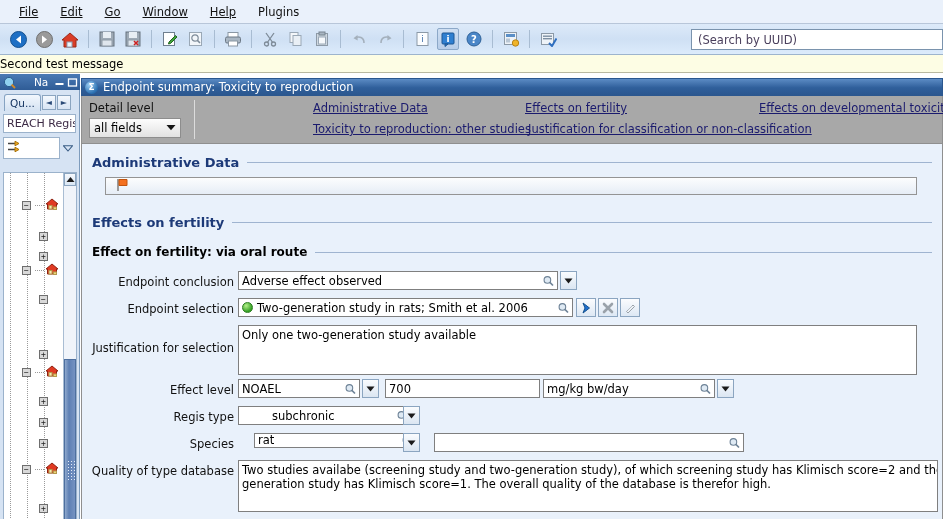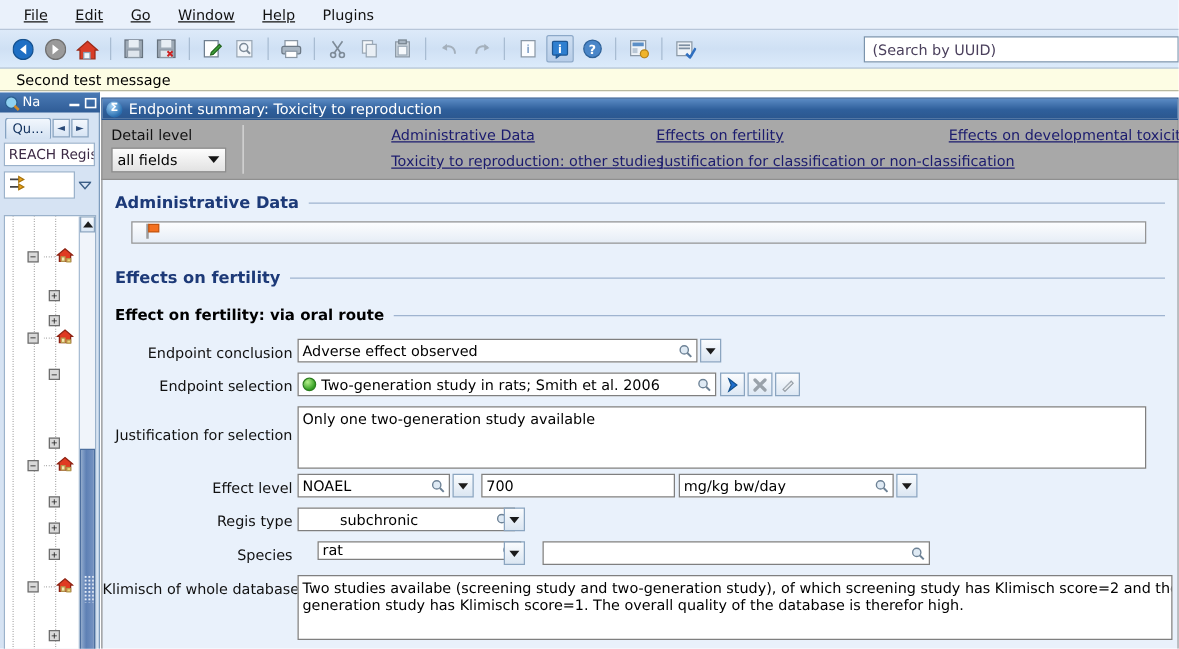--- a/index.html
+++ b/index.html
@@ -60,21 +60,21 @@
     font-size: 11.5px;
     color: #4a3f5c;
   }
 
   
   #msgbar {
     position: absolute; left: 0; top: 55px; width: 943px; height: 18px;
     background: #fdfde4;
     border-bottom: 1px solid #b9b9a0;
     display: flex; align-items: center;
-    padding-left: 13px;
+    padding-left: 0;
     font-size: 11.5px;
     color: #000;
   }
 
   
   #leftdock {
     position: absolute; left: 0; top: 74px; width: 80px; height: 445px;
     background: #d6e3f3;
     border-right: 1px solid #7e9cbd;
   }
@@ -418,21 +418,21 @@
   </div>
 
   <div id="leftdock">
     <div id="leftdock-title">
       <span style="display:flex;align-items:center;justify-content:center;width:14px;height:14px;">
         <svg width="13" height="13" viewBox="0 0 13 13">
             <circle cx="6" cy="6" r="4.6" fill="#8fd0f0" stroke="#2a5e8f"></circle>
             <path d="M8.6 8.6 L12 12" stroke="#d08a2a" stroke-width="2"></path>
           </svg>
       </span>
-      <span style="margin-left:2px;">Na</span>
+      <span style="margin-left:18px;">Na</span>
       <span style="flex:1"></span>
       <span class="dock-ctl">
         <svg width="11" height="11" viewBox="0 0 11 11">
             <rect x="1.5" y="6" width="8" height="2" fill="#ffffff"></rect>
           </svg>
       </span>
       <span class="dock-ctl" style="margin-right:2px;">
         <svg width="11" height="11" viewBox="0 0 11 11">
             <rect x="1.5" y="2" width="8" height="7" fill="none" stroke="#ffffff" stroke-width="1.3"></rect>
           </svg>
@@ -719,21 +719,21 @@
       <div class="fctl" style="left:352px; top:289px; width:310px; height:19px;">
         <span></span>
         <span class="magn">
           <svg width="11" height="11" viewBox="0 0 11 11">
               <circle cx="4.4" cy="4.4" r="3.3" fill="#dfeaf4" stroke="#6d8296" stroke-width="1.1"></circle>
               <path d="M6.9 6.9 L10 10" stroke="#6d8296" stroke-width="1.6"></path>
             </svg>
         </span>
       </div>
 
-      <div class="flabel" style="left:0px; top:320px; width:152px;">Klimisch of whole database</div>
+      <div class="flabel" style="left:0px; top:320px; width:152px;">Quality of type database</div>
       <div class="fctl ta" style="left:156px; top:316px; width:700px; height:52px; white-space:nowrap; overflow:hidden;">
         <span style="display:block; white-space:normal; width:760px;">Two studies availabe (screening study and two-generation study), of which screening study has Klimisch score=2 and the two-generation study has Klimisch score=1. The overall quality of the database is therefor high.</span>
       </div>
 
     </div>
   </div>
 
 </div>
 
 </body></html>

